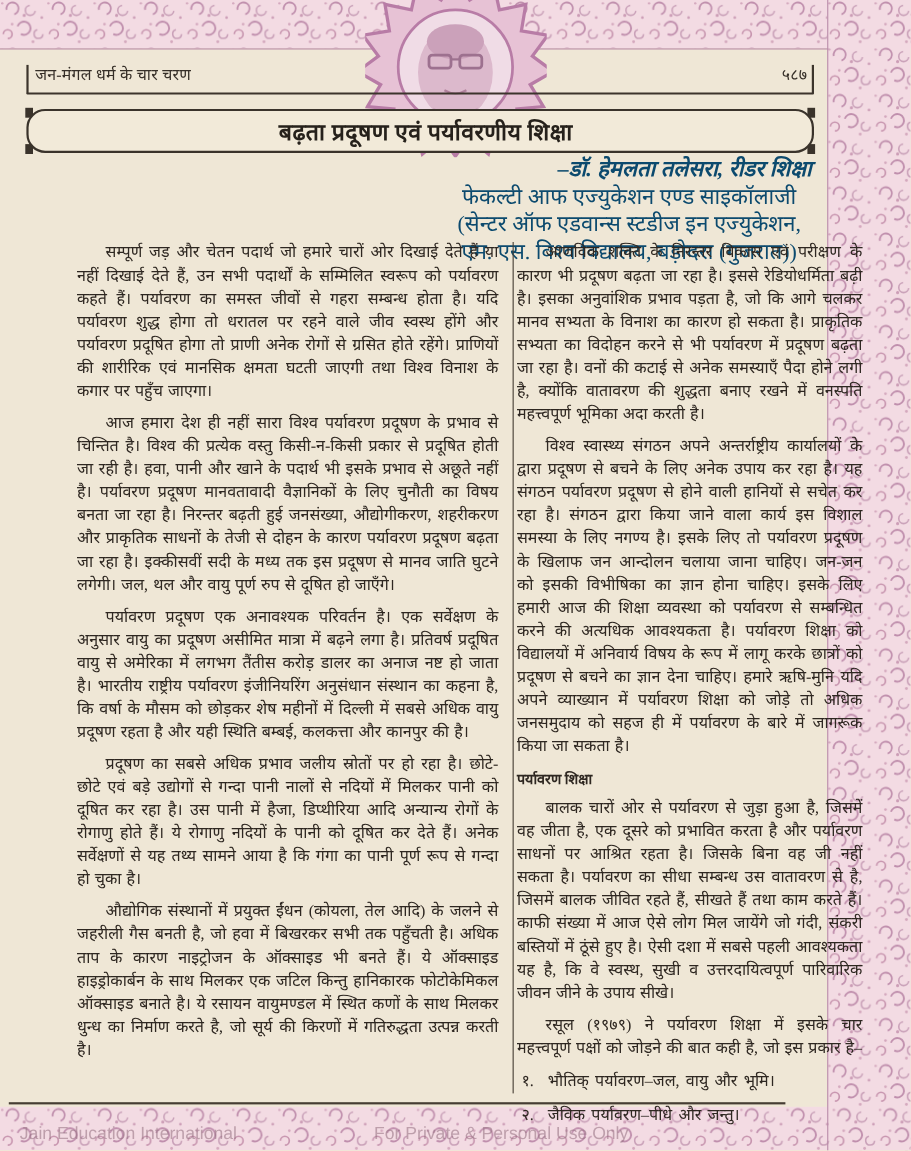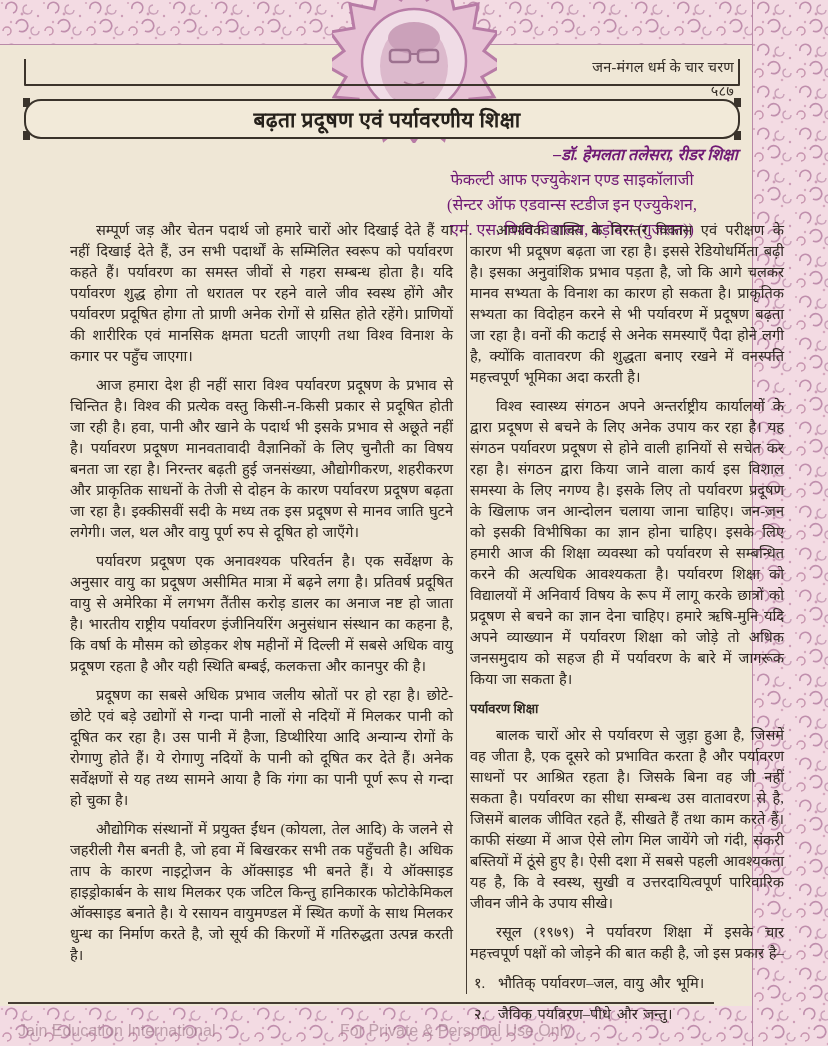--- a/index.html
+++ b/index.html
@@ -16,21 +16,21 @@
   #band-bottom{top:1006px;left:0;}
   .band-edge{position:absolute;background:#b98aa8;z-index:2;}
 
   
   #emblem{position:absolute;left:332px;top:-22px;z-index:3;}
 
   
   .header{
     position:absolute;left:24px;top:56px;width:716px;height:26px;z-index:4;
     display:flex;justify-content:space-between;align-items:flex-end;
-    font-size:14.5px;letter-spacing:.2px;color:#362f28;flex-direction:column;
+    font-size:14.5px;letter-spacing:.2px;color:#362f28;
   }
   .header .htext{padding:0 6px 4px 8px;}
   .header-rule{
     position:absolute;left:24px;top:84px;width:716px;height:2px;
     background:#3c342c;z-index:4;border-radius:2px;
   }
   .header-rule::before,.header-rule::after{
     content:"";position:absolute;width:2px;height:26px;top:-25px;background:#3c342c;
   }
   .header-rule::before{left:0;}
@@ -45,21 +45,21 @@
   .corner.br{right:-1px;bottom:-1px;}
   .titlebox{
     position:absolute;inset:0;border:2px solid #3a332b;border-radius:17px;
     background:#f2ead9;display:flex;align-items:center;justify-content:center;
     font-size:21px;font-weight:bold;color:#26211b;letter-spacing:.4px;padding-left:10px;
   }
 
   
   .author{
     position:absolute;left:404px;top:142px;width:336px;z-index:4;
-    font-size:16px;line-height:25px;color:#701a75;
+    font-size:20px;line-height:25px;color:#0c4a6e;
   }
   .author .name{font-weight:bold;font-style:italic;text-align:right;padding-right:2px;}
   .author .affil{text-align:center;}
 
   
   .columns{
     position:absolute;left:26px;top:220px;width:714px;height:774px;z-index:4;
     display:flex;font-size:14.6px;line-height:21px;text-align:justify;margin-left:44px;
   }
   .col{box-sizing:border-box;}

